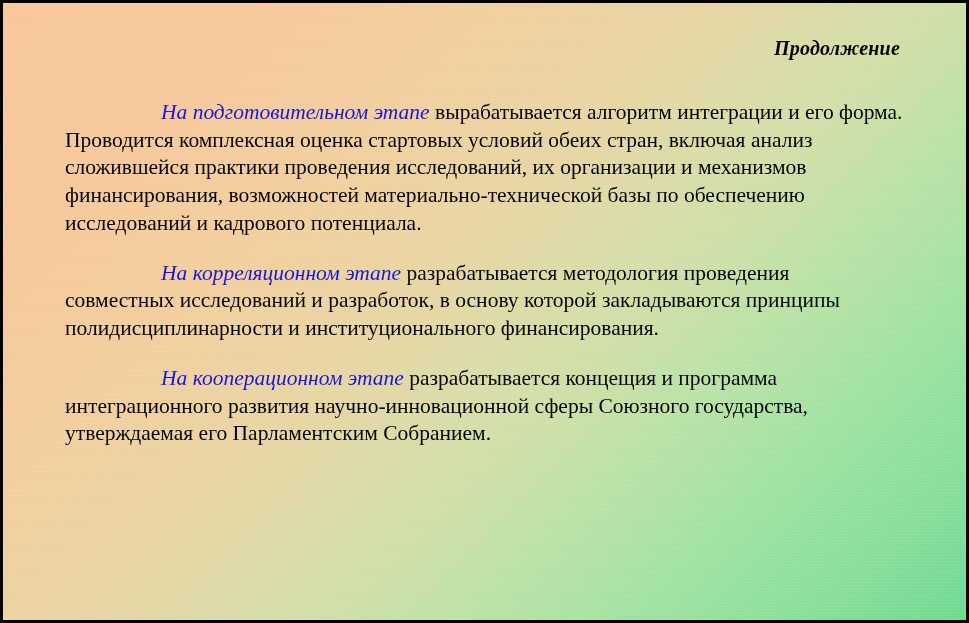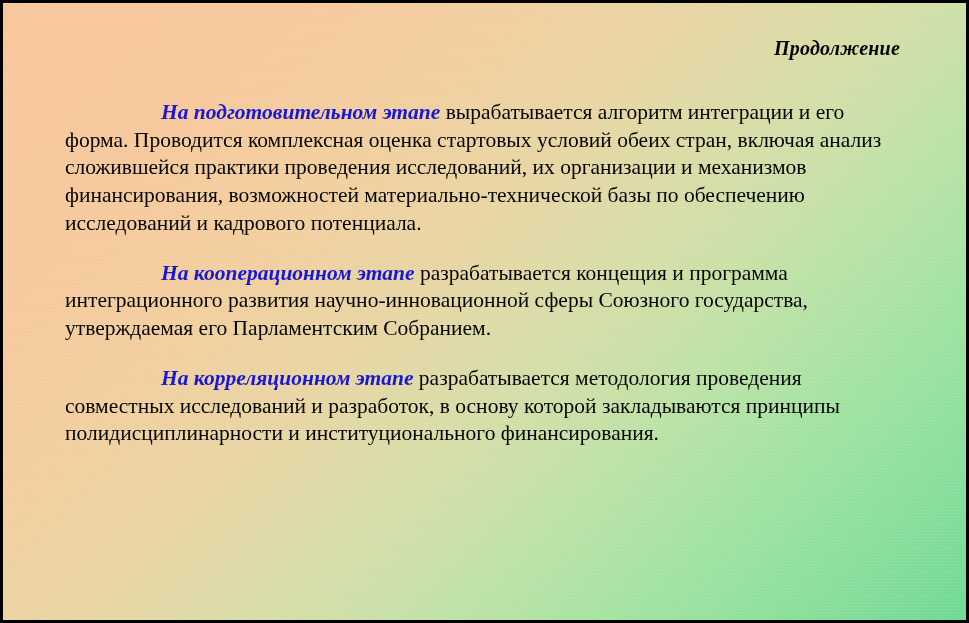--- a/index.html
+++ b/index.html
@@ -64,21 +64,21 @@
     line-height: 1.29;
     text-align: left;
     text-indent: 0;
   }
   p.para .indent {
     display: inline-block;
     width: 96px;
   }
   .lead {
     color: #1414d2;
-    font-weight: bold;
+    font-weight: normal;
     font-style: italic;
   }
   p.closing {
     margin: 0;
     font-size: 21px;
     font-style: italic;
     line-height: 1.32;
   }
   p.closing .indent {
     display: inline-block;
@@ -95,24 +95,24 @@
 
   <div class="header">Продолжение</div>
 
   <div class="body">
 
     <p class="para">
       <span class="indent"></span><span class="lead">На подготовительном этапе</span><span> вырабатывается алгоритм интеграции и его форма. Проводится комплексная оценка стартовых условий обеих стран, включая анализ сложившейся практики проведения исследований, их организации и механизмов финансирования, возможностей материально-технической базы по обеспечению исследований и кадрового потенциала.</span>
     </p>
 
     <p class="para">
-      <span class="indent"></span><span class="lead">На кооперационном этапе</span><span> разрабатывается концещия и программа интеграционного развития научно-инновационной сферы Союзного государства, утверждаемая его Парламентским Собранием.</span>
+      <span class="indent"></span><span class="lead">На корреляционном этапе</span><span> разрабатывается методология проведения совместных исследований и разработок, в основу которой закладываются принципы полидисциплинарности и институционального финансирования.</span>
     </p>
 
     <p class="para">
-      <span class="indent"></span><span class="lead">На корреляционном этапе</span><span> разрабатывается методология проведения совместных исследований и разработок, в основу которой закладываются принципы полидисциплинарности и институционального финансирования.</span>
+      <span class="indent"></span><span class="lead">На кооперационном этапе</span><span> разрабатывается концещия и программа интеграционного развития научно-инновационной сферы Союзного государства, утверждаемая его Парламентским Собранием.</span>
     </p>
 
     <div class="spacer-block"></div>
 
 
   </div>
 </div>
 
 </body></html>

